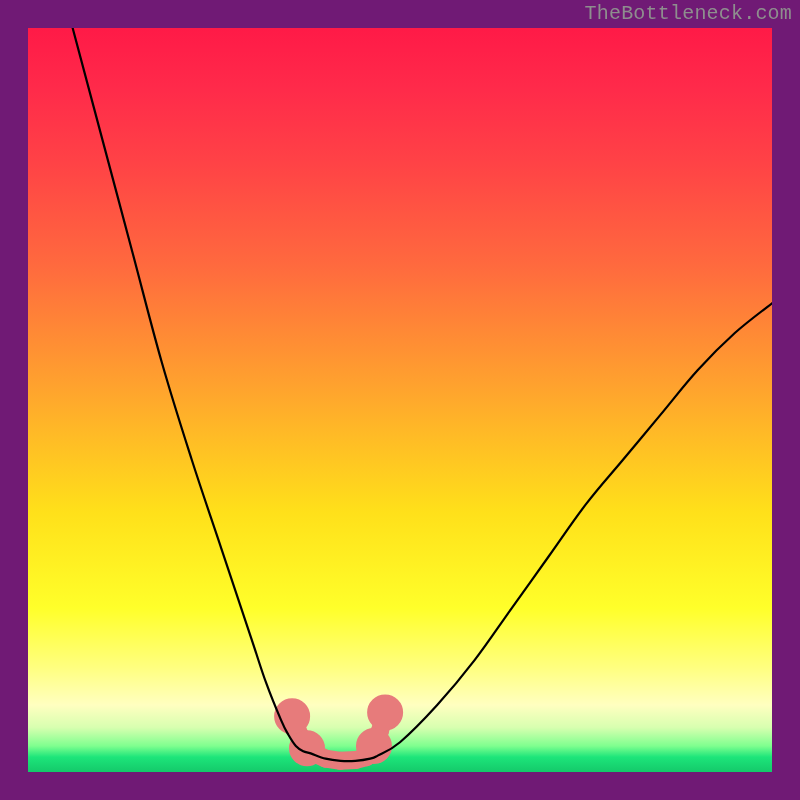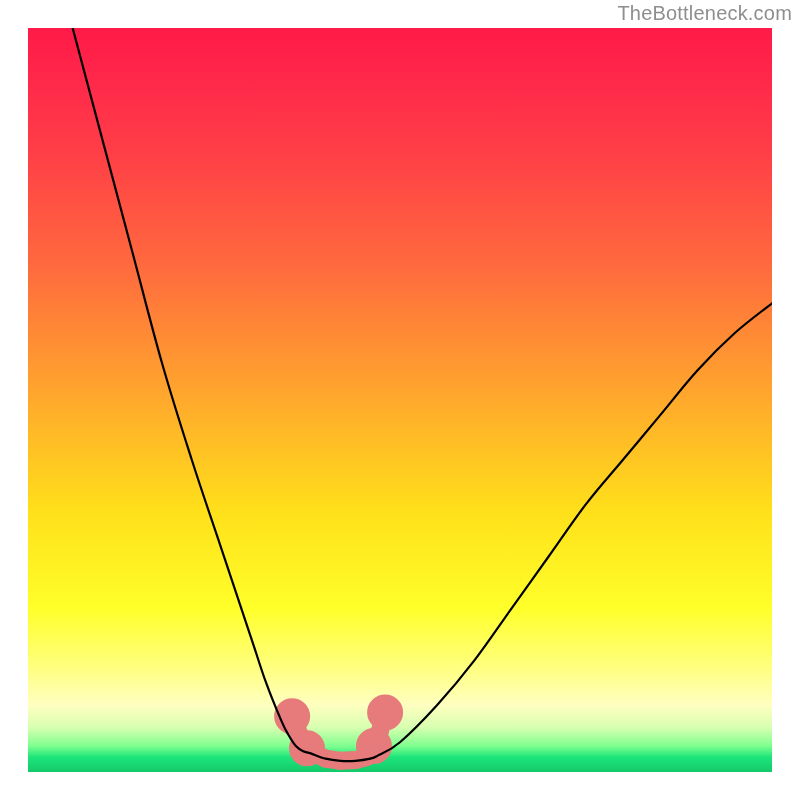--- a/index.html
+++ b/index.html
@@ -10,21 +10,22 @@
     background: #000;
     overflow: hidden;
     font-family: Arial, Helvetica, sans-serif;
   }
   .frame {
     position: absolute;
     left: 0;
     top: 0;
     width: 800px;
     height: 800px;
-    background: #ffffff;
+    background: #701a75;
+    font-family: Liberation Mono, monospace;
   }
   .plot-area {
     position: absolute;
     left: 28px;
     top: 28px;
     width: 744px;
     height: 744px;
     overflow: hidden;
   }
   .gradient-bg {

